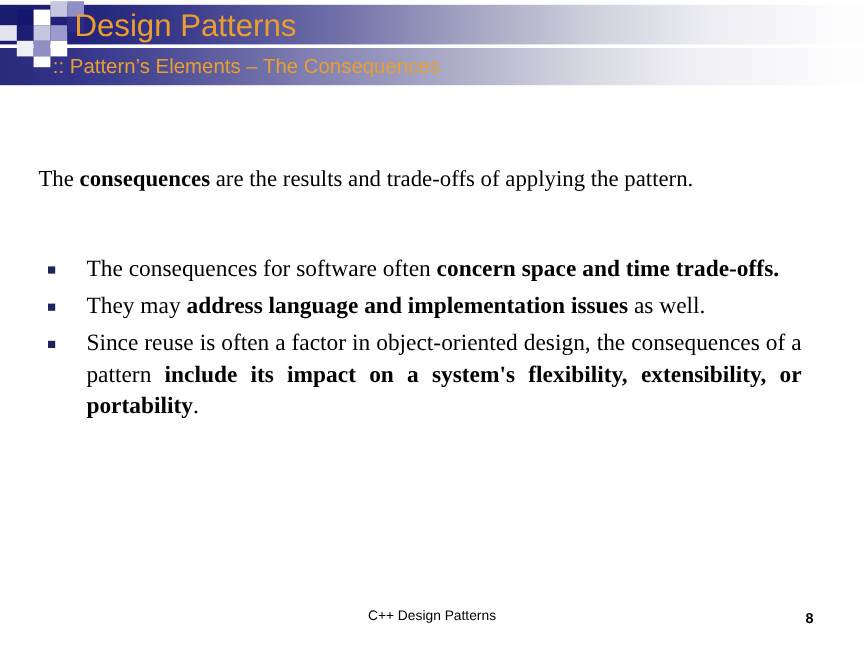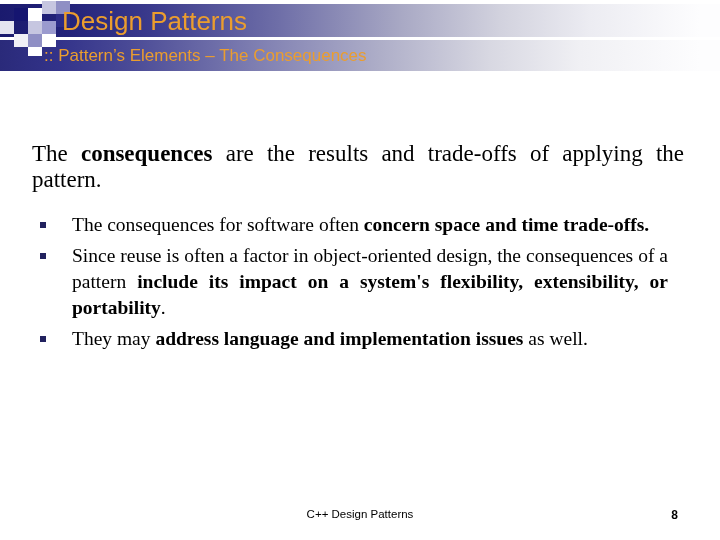--- a/index.html
+++ b/index.html
@@ -87,21 +87,21 @@
     left: 0;
     top: 90px;
     width: 720px;
   }
 
   #intro-paragraph {
     position: absolute;
     left: 32px;
     top: 28px;
     width: 652px;
-    font-size: 23px;
+    font-size: 19px;
     line-height: 26px;
     text-align: justify;
     color: #000000;
   }
 
   #bullet-list {
     position: absolute;
     left: 36px;
     top: 122px;
     width: 632px;
@@ -185,21 +185,21 @@
 
   <div id="slide-subtitle" class="header-text">:: Pattern’s Elements – The Consequences</div>
 </div>
 
 <div id="slide-body">
 
   <p id="intro-paragraph"><span>The </span><span class="b">consequences</span><span> are the results and trade-offs of applying the pattern.</span></p>
 
   <ul id="bullet-list">
       <li class="bullet-item"><span class="bullet-marker" style="background: rgb(33, 33, 94);"></span><span>The consequences for software often </span><span class="b">concern space and time trade-offs.</span></li>
+      <li class="bullet-item"><span class="bullet-marker" style="background: rgb(33, 33, 94);"></span><span>They may </span><span class="b">address language and implementation issues</span><span> as well.</span></li>
       <li class="bullet-item"><span class="bullet-marker" style="background: rgb(33, 33, 94);"></span><span>Since reuse is often a factor in object-oriented design, the consequences of a pattern </span><span class="b">include its impact on a system's flexibility, extensibility, or portability</span><span>.</span></li>
-      <li class="bullet-item"><span class="bullet-marker" style="background: rgb(33, 33, 94);"></span><span>They may </span><span class="b">address language and implementation issues</span><span> as well.</span></li>
     </ul>
 </div>
 
 <div id="slide-footer">
   <div id="footer-text">C++ Design Patterns</div>
   <div id="page-number">8</div>
 </div>
 
 </body></html>

